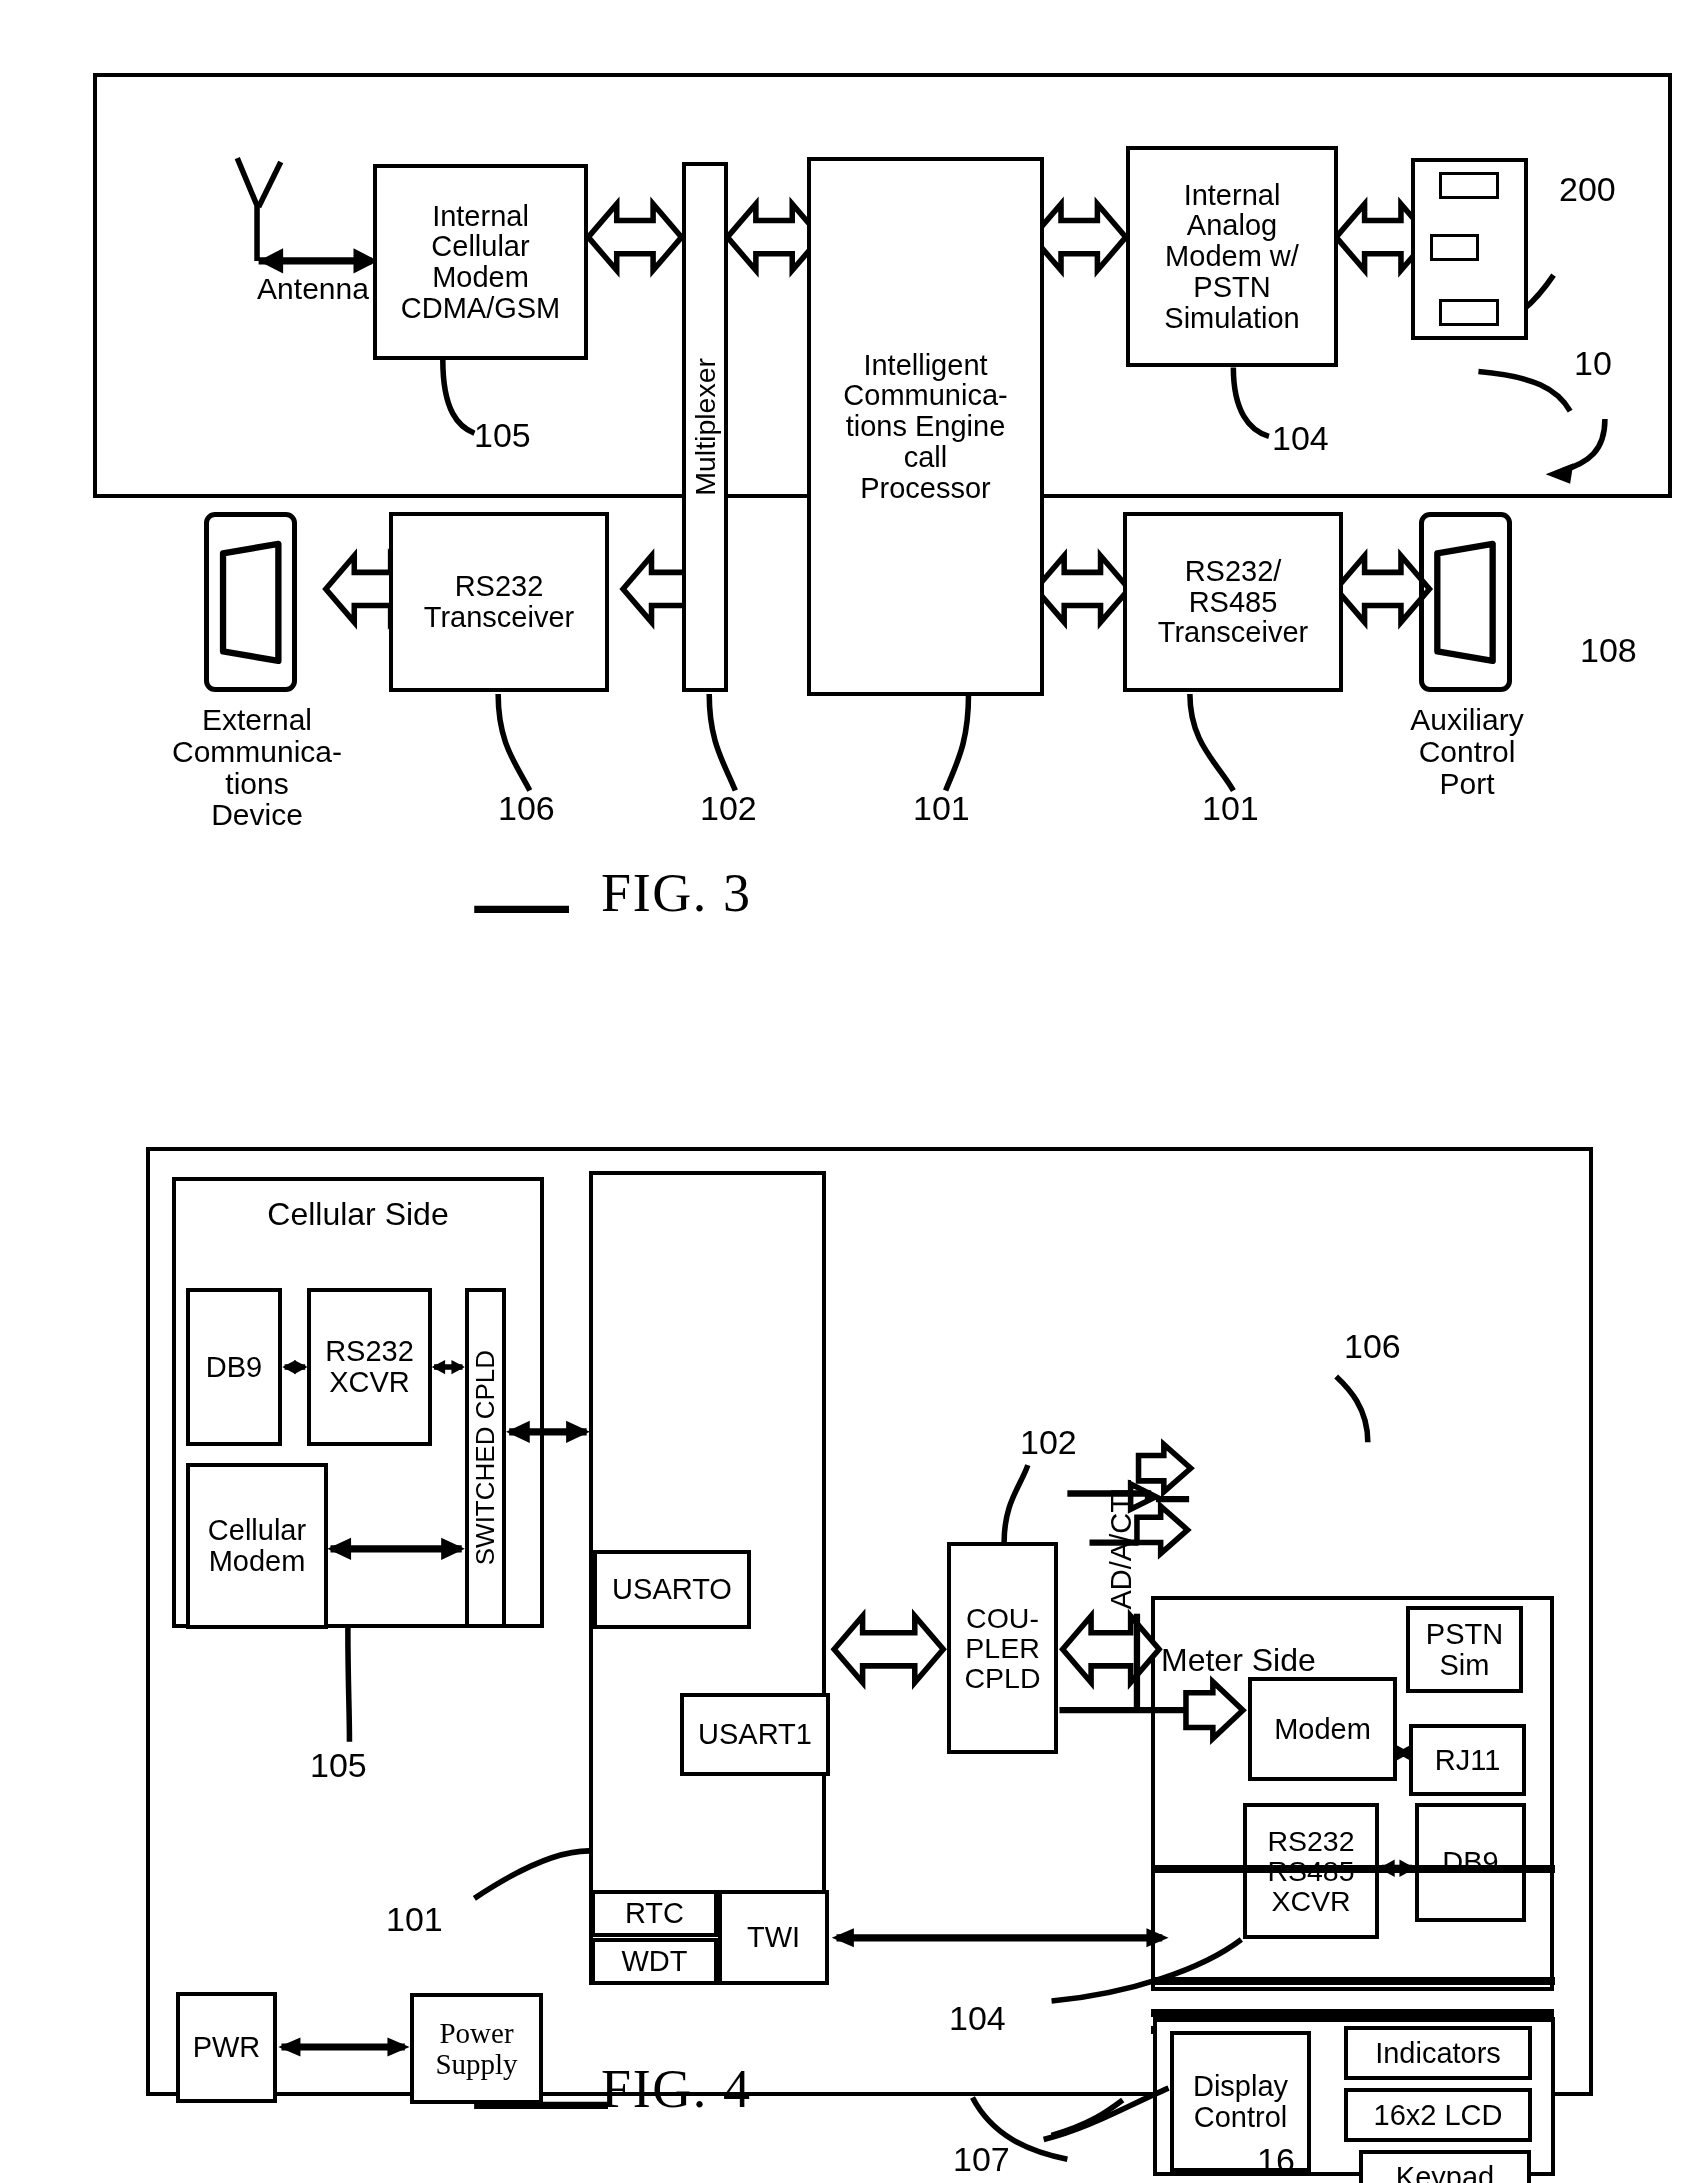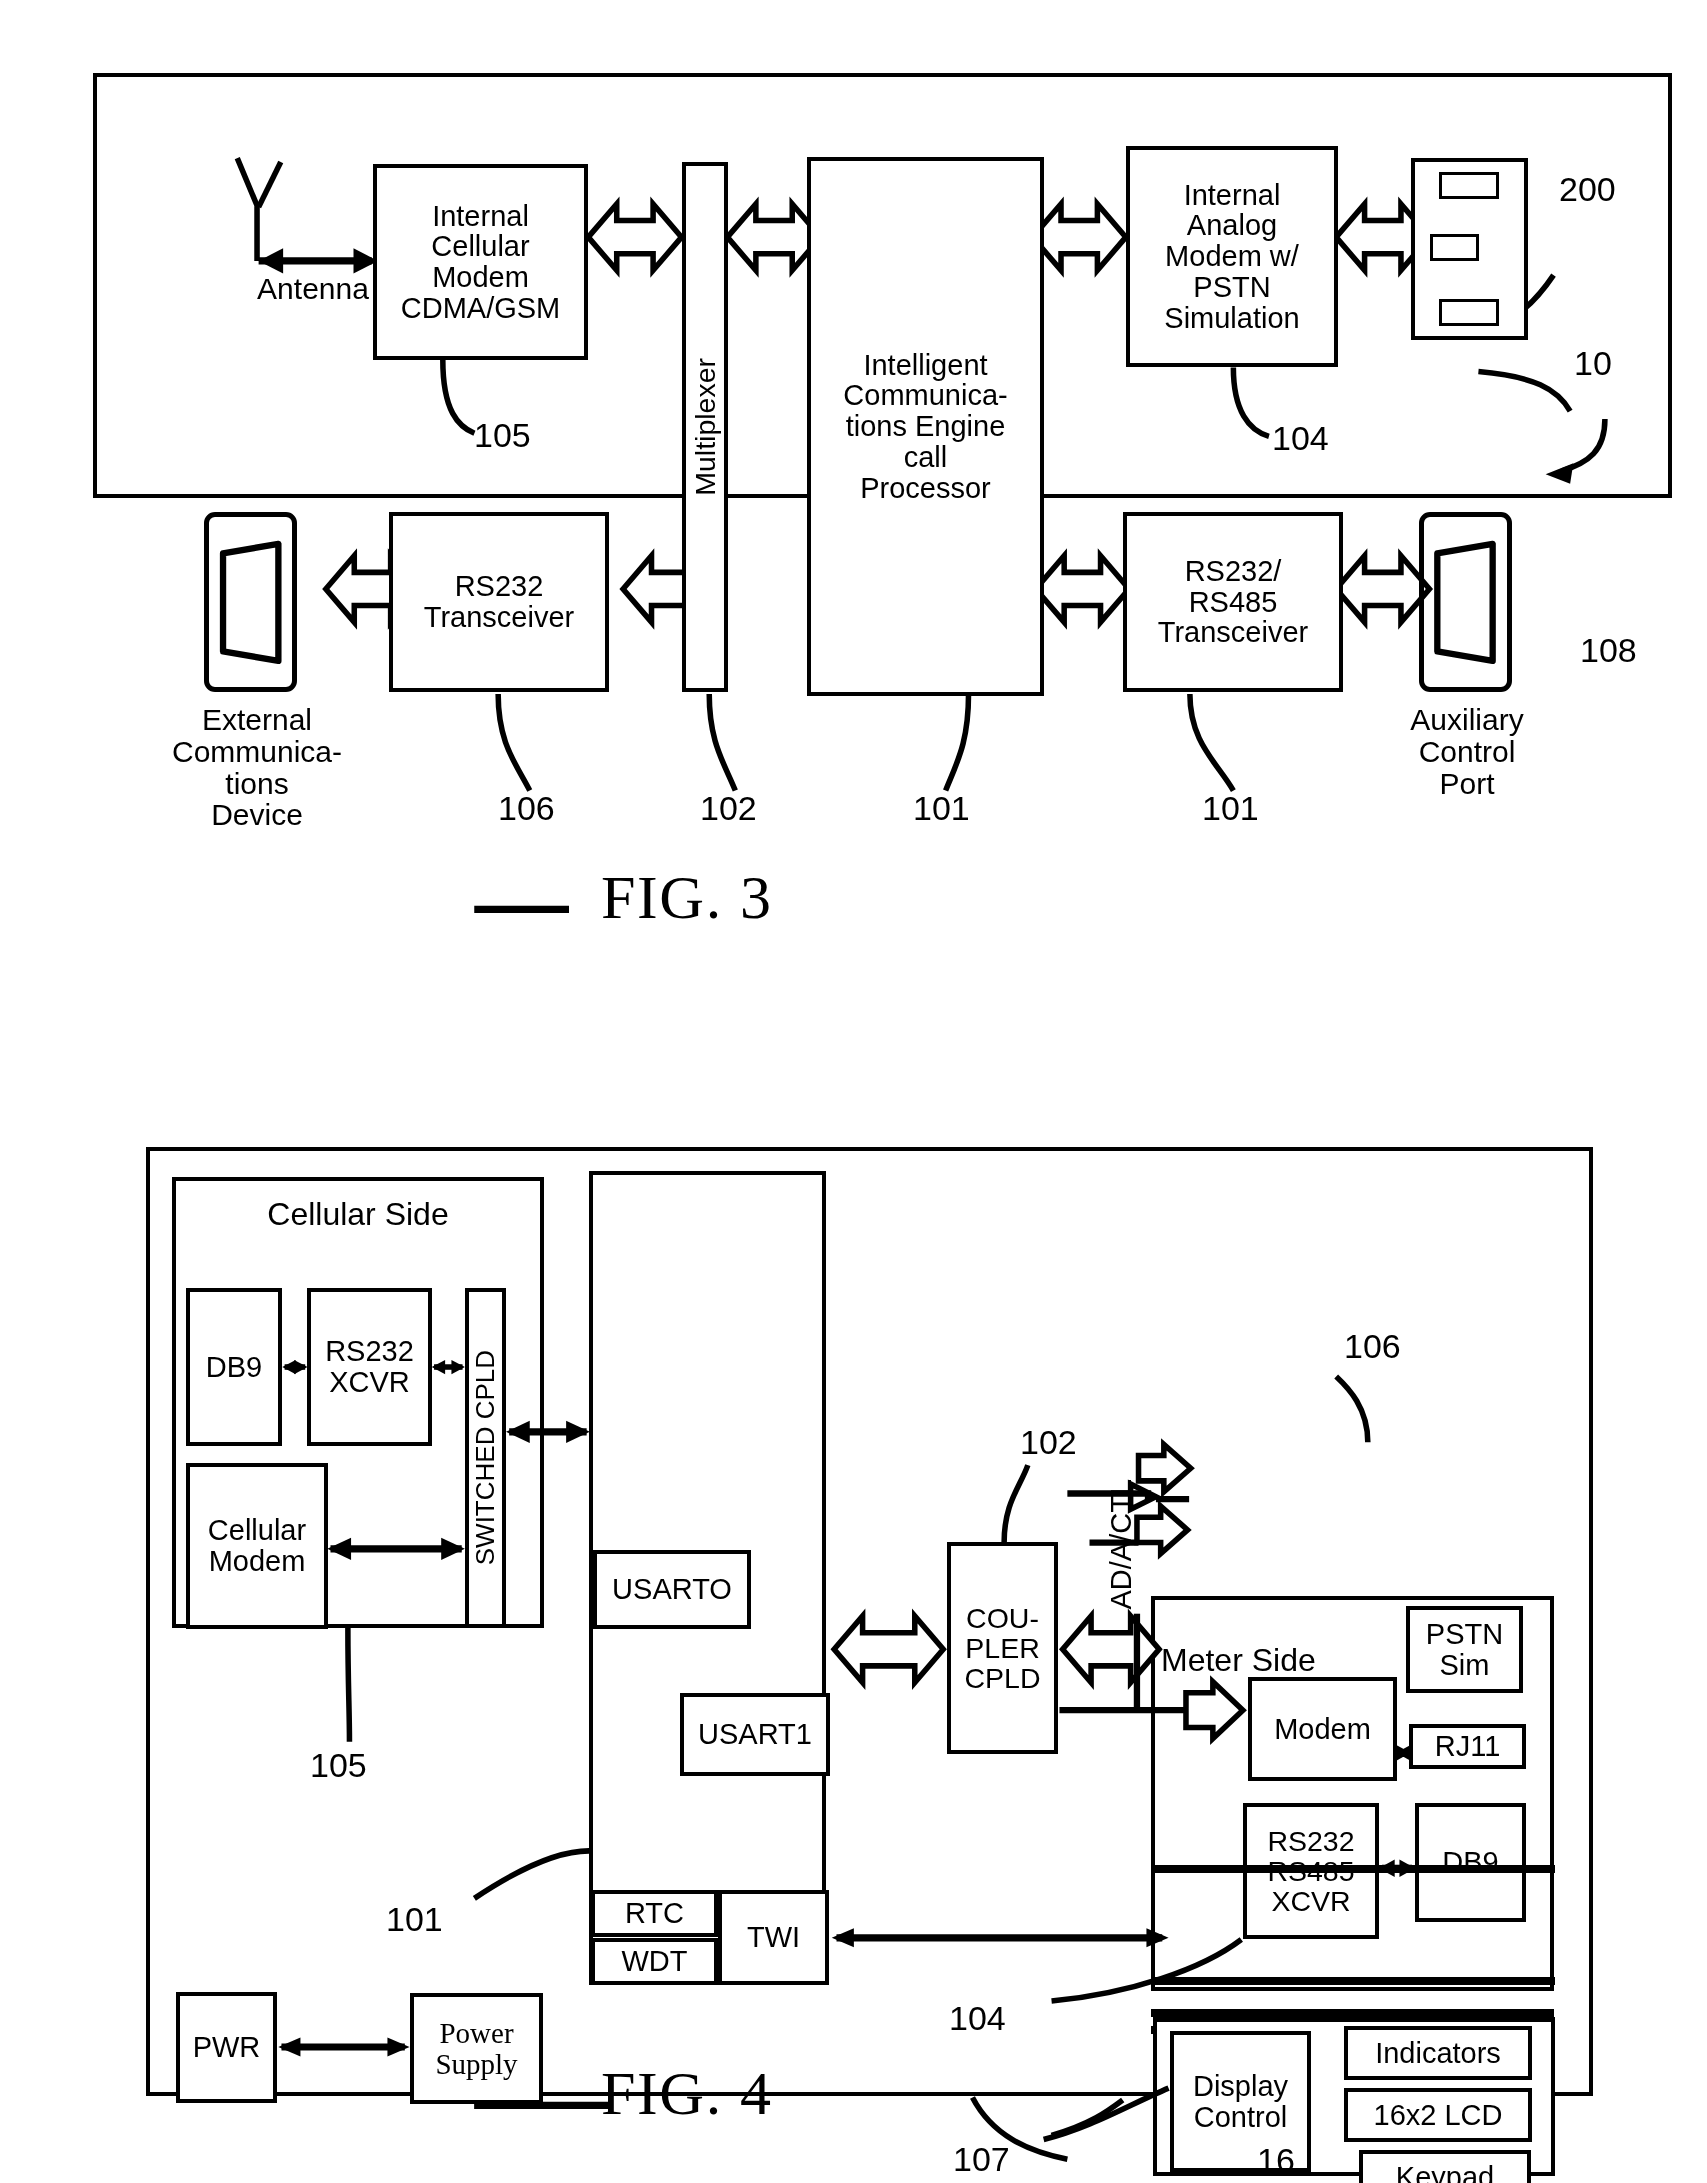--- a/index.html
+++ b/index.html
@@ -9,21 +9,21 @@
   .outer{position:absolute;border:4px solid #000;box-sizing:border-box;background:#fff;}
   .box{position:absolute;border:4px solid #000;box-sizing:border-box;background:#fff;
        display:flex;align-items:center;justify-content:center;text-align:center;
        line-height:1.06;font-size:29px;}
   .box.thin{border-width:3.2px;}
   .lbl{position:absolute;font-size:30px;text-align:center;line-height:1.06;white-space:pre-line;}
   .refnum{position:absolute;font-size:34px;line-height:1;}
   .vtext{position:absolute;border:4px solid #000;box-sizing:border-box;background:#fff;
          display:flex;align-items:center;justify-content:center;}
   .vtext span{writing-mode:vertical-rl;transform:rotate(180deg);font-size:28.5px;white-space:nowrap;}
-  .figcap{position:absolute;font-family:"Liberation Serif",serif;font-size:62px;letter-spacing:1.6px;}
+  .figcap{position:absolute;font-family:"Liberation Serif",serif;font-size:54px;letter-spacing:1.6px;}
   svg.ov{position:absolute;left:0;top:0;pointer-events:none;}
 </style>
 </head>
 <body>
 
 <div class="fig" style="left:0;top:0;width:1707px;height:1004px;">
 
   <div class="outer" style="left:93px;top:73px;width:787px;height:425px;"></div>
 
   <div class="outer" style="left:93px;top:73px;width:1579px;height:425px;"></div>
@@ -214,21 +214,21 @@
   <div class="box" style="left:1151px;top:536px;width:403px;height:395px;display:block;"></div>
   <div class="lbl" style="left:1161px;top:584px;width:261px;text-align:left;font-size:32px;">Meter Side</div>
 
   <div class="box" style="left:1406px;top:546px;width:117px;height:87px;">
     <span style="white-space:pre-line;">PSTN
 Sim</span>
   </div>
   <div class="box" style="left:1248px;top:617px;width:149px;height:104px;">
     <span>Modem</span>
   </div>
-  <div class="box" style="left:1409px;top:664px;width:117px;height:45px;">
+  <div class="box" style="left:1409px;top:664px;width:117px;height:72px;">
     <span>RJ11</span>
   </div>
   <div class="box" style="left:1243px;top:743px;width:136px;height:136px;">
     <span style="white-space:pre-line;font-size:28.5px;">RS232
 RS485
 XCVR</span>
   </div>
   <div class="box" style="left:1415px;top:743px;width:111px;height:119px;">
     <span>DB9</span>
   </div>

